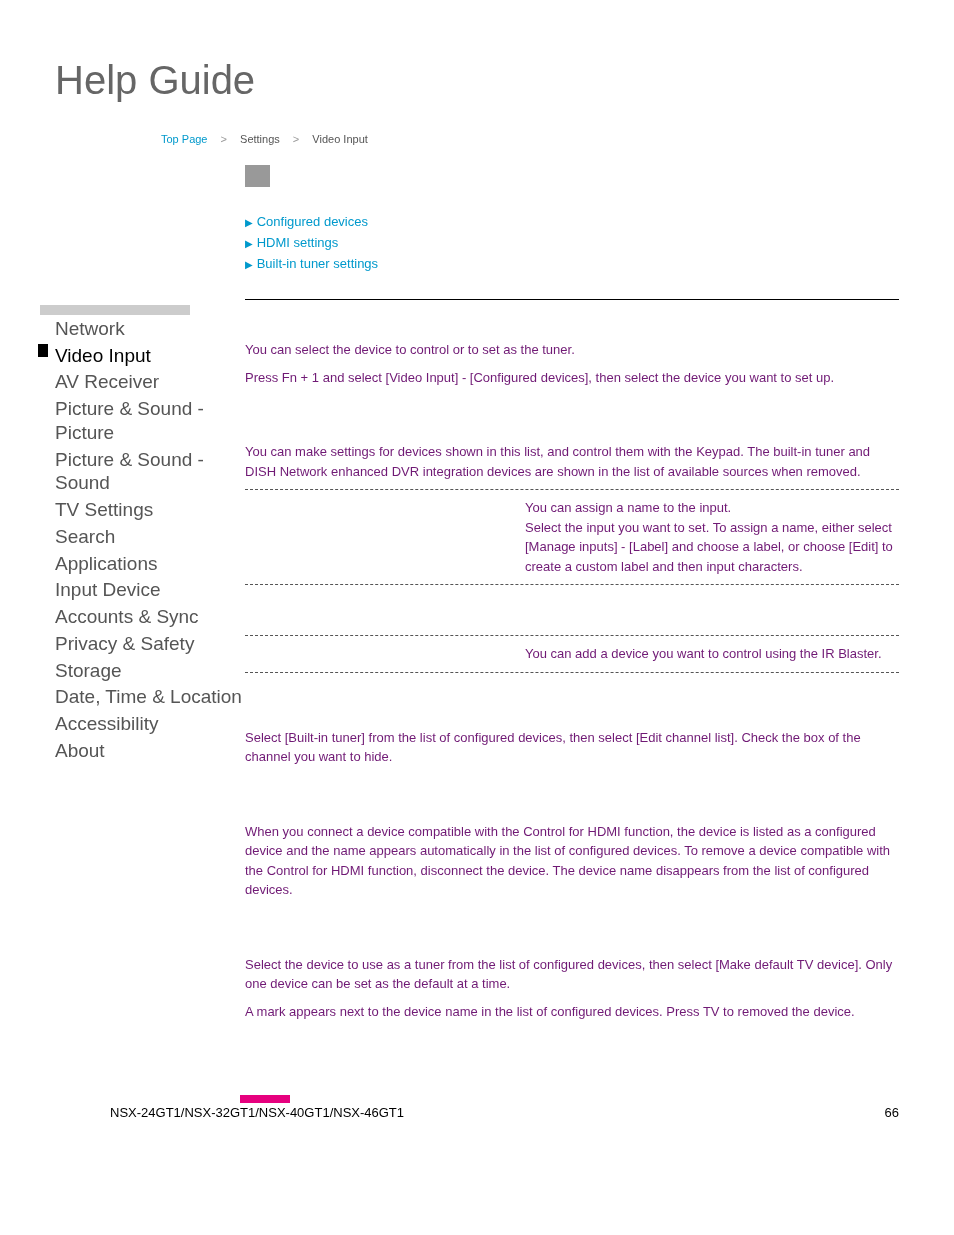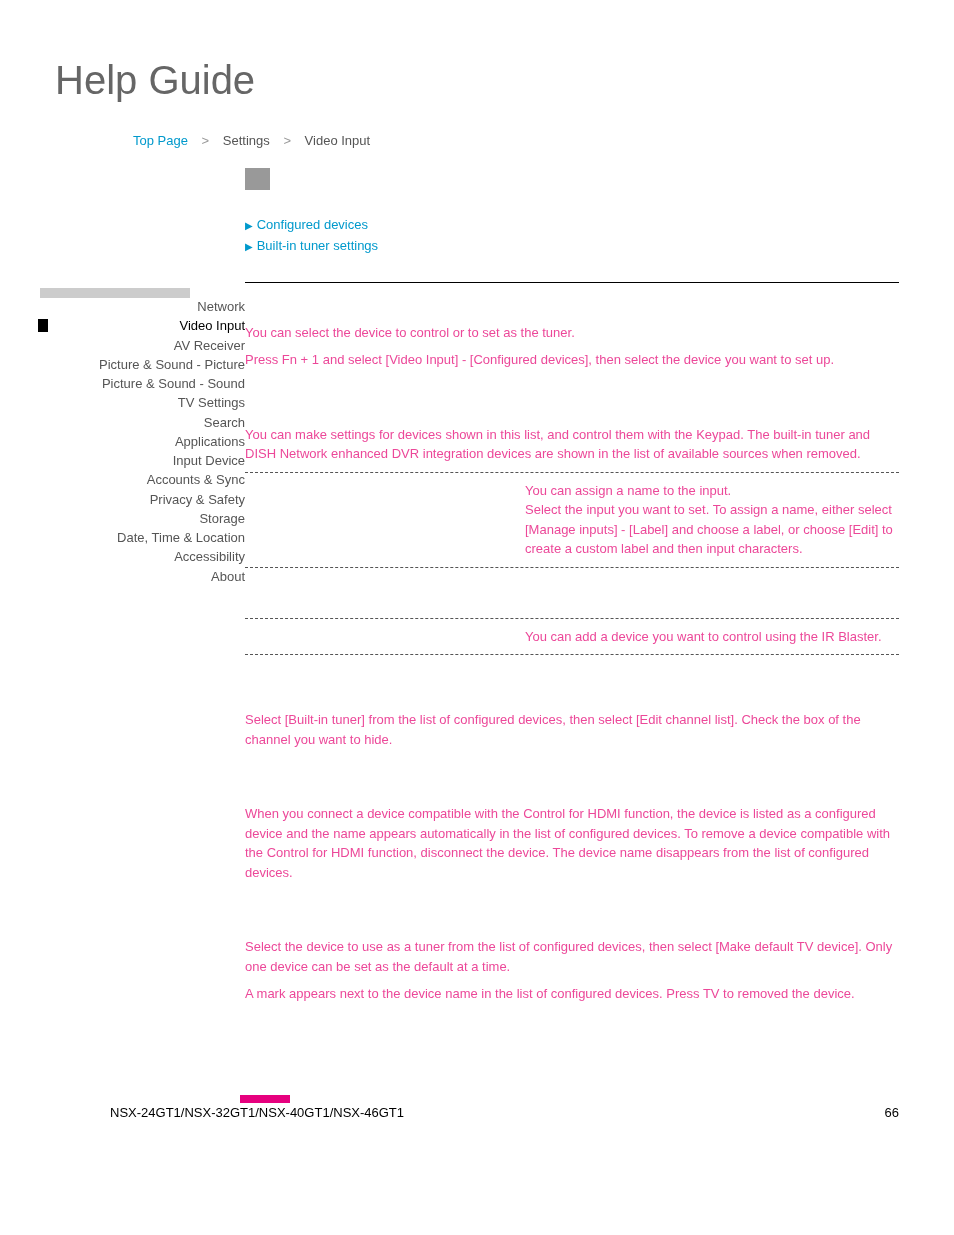--- a/index.html
+++ b/index.html
@@ -18,22 +18,22 @@
     box-sizing: border-box;
   }
   .title {
     font-size: 40px;
     font-weight: 200;
     color: #666;
     letter-spacing: 0px;
     margin: 10px 0 30px 0;
   }
   .breadcrumb {
-    margin-left: 78px;
-    font-size: 13px;
+    margin-left: 106px;
+    font-size: 11px;
     color: #555;
     margin-bottom: 20px;
   }
   .breadcrumb .link { color: #0099cc; }
   .breadcrumb .sep { margin: 0 10px; color: #999; }
   .gray-box {
     margin-left: 190px;
     width: 25px;
     height: 22px;
     background: #999;
@@ -69,43 +69,42 @@
     flex-shrink: 0;
   }
   .side-bar-top {
     height: 10px;
     background: #ccc;
     width: 150px;
     margin-bottom: 0;
     margin-left: -15px;
   }
   .side-item {
-    font-size: 13px;
+    font-size: 19px;
     color: #555;
     padding: 1.5px 0;
     line-height: 1.25;
-    text-align: right;
   }
   .side-item.active {
     color: #000;
     position: relative;
   }
   .side-item.active::before {
     content: "";
     position: absolute;
     left: -17px;
     top: 2px;
     width: 10px;
     height: 13px;
     background: #000;
   }
   .content {
     flex: 1;
     font-size: 13px;
-    color: #ec4899;
+    color: #701a75;
     line-height: 1.5;
   }
   .content p { margin: 0 0 8px 0; }
   .section { margin-top: 40px; }
   .section.first { margin-top: 35px; }
   .dashed {
     border: none;
     border-top: 1px dashed #555;
     margin: 8px 0;
   }
@@ -142,20 +141,21 @@
     <span class="sep">&gt;</span>
     <span>Settings</span>
     <span class="sep">&gt;</span>
     <span>Video Input</span>
   </div>
 
   <div class="gray-box"></div>
 
   <div class="anchor-list">
     <div class="anchor-item"><span class="arrow">▶</span><span>Configured devices</span></div>
+    <div class="anchor-item"><span class="arrow">▶</span><span>HDMI settings</span></div>
     <div class="anchor-item"><span class="arrow">▶</span><span>Built-in tuner settings</span></div>
   </div>
 
   <hr class="hr">
 
   <div class="layout">
     <div class="sidebar">
       <div class="side-bar-top"></div>
       <div class="side-item">Network</div>
       <div class="side-item active">Video Input</div>

